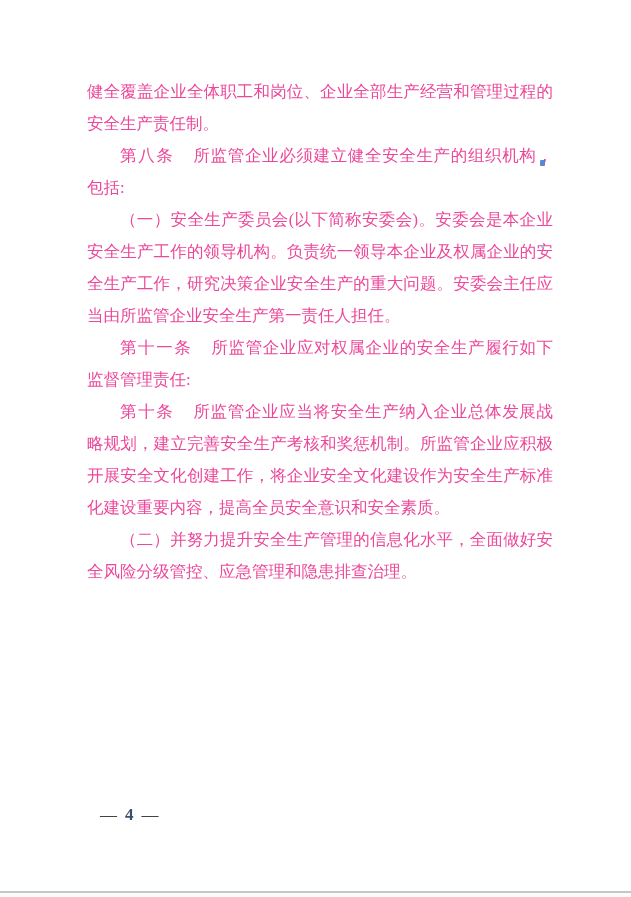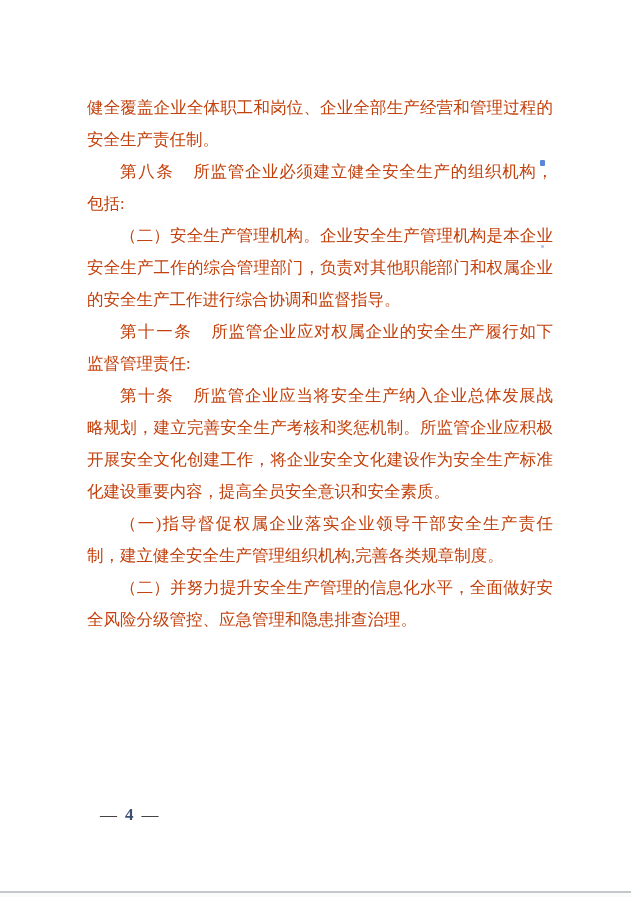--- a/index.html
+++ b/index.html
@@ -9,23 +9,23 @@
     background: #ffffff;
   }
   .doc-page {
     position: relative;
     width: 631px; height: 897px;
     background: #ffffff;
     font-family: "Liberation Serif", "DejaVu Serif", serif;
   }
   .doc-body {
     position: absolute;
-    left: 87px; top: 92px;
+    left: 87px; top: 76px;
     width: 466px;
-    color: #c2410c;
+    color: #ec4899;
     font-size: 16.5px;
     line-height: 32px;
     text-align: justify;
   }
   .doc-body p { margin: 0; padding: 0; }
   .doc-body p.indent { text-indent: 33px; }
   .lead { font-weight: 400; margin-right: 19px; letter-spacing: 1px; }
   .page-num {
     position: absolute;
     left: 100px; top: 805px;
@@ -51,24 +51,23 @@
   .speck-2 { left: 541px; top: 245px; width: 3px; height: 3px; background: #9db8e4; opacity: .8; }
 </style>
 </head>
 <body>
 
 <div class="doc-page">
 
   <div class="doc-body">
       <p class=""><span>健全覆盖企业全体职工和岗位、企业全部生产经营和管理过程的安全生产责任制。</span></p>
       <p class="indent"><b class="lead">第八条</b><span>所监管企业必须建立健全安全生产的组织机构，包括:</span></p>
-      <p class="indent"><span>（二）安全生产管理机构。企业安全生产管理机构是本企业安全生产工作的综合管理部门，负责对其他职能部门和权属企业的安全生产工作进行综合协调和监督指导。</span></p>
+      <p class="indent"><span>（一）安全生产委员会(以下简称安委会)。安委会是本企业安全生产工作的领导机构。负责统一领导本企业及权属企业的安全生产工作，研究决策企业安全生产的重大问题。安委会主任应当由所监管企业安全生产第一责任人担任。</span></p>
       <p class="indent"><b class="lead">第十一条</b><span>所监管企业应对权属企业的安全生产履行如下监督管理责任:</span></p>
       <p class="indent"><b class="lead">第十条</b><span>所监管企业应当将安全生产纳入企业总体发展战略规划，建立完善安全生产考核和奖惩机制。所监管企业应积极开展安全文化创建工作，将企业安全文化建设作为安全生产标准化建设重要内容，提高全员安全意识和安全素质。</span></p>
-      <p class="indent"><span>（一)指导督促权属企业落实企业领导干部安全生产责任制，建立健全安全生产管理组织机构,完善各类规章制度。</span></p>
       <p class="indent"><span>（二）并努力提升安全生产管理的信息化水平，全面做好安全风险分级管控、应急管理和隐患排查治理。</span></p>
     </div>
 
   <div class="page-num">
     <span>—</span>
     <span class="num">4</span>
     <span>—</span>
   </div>
 
   <div class="scan-speck speck-1"></div>

